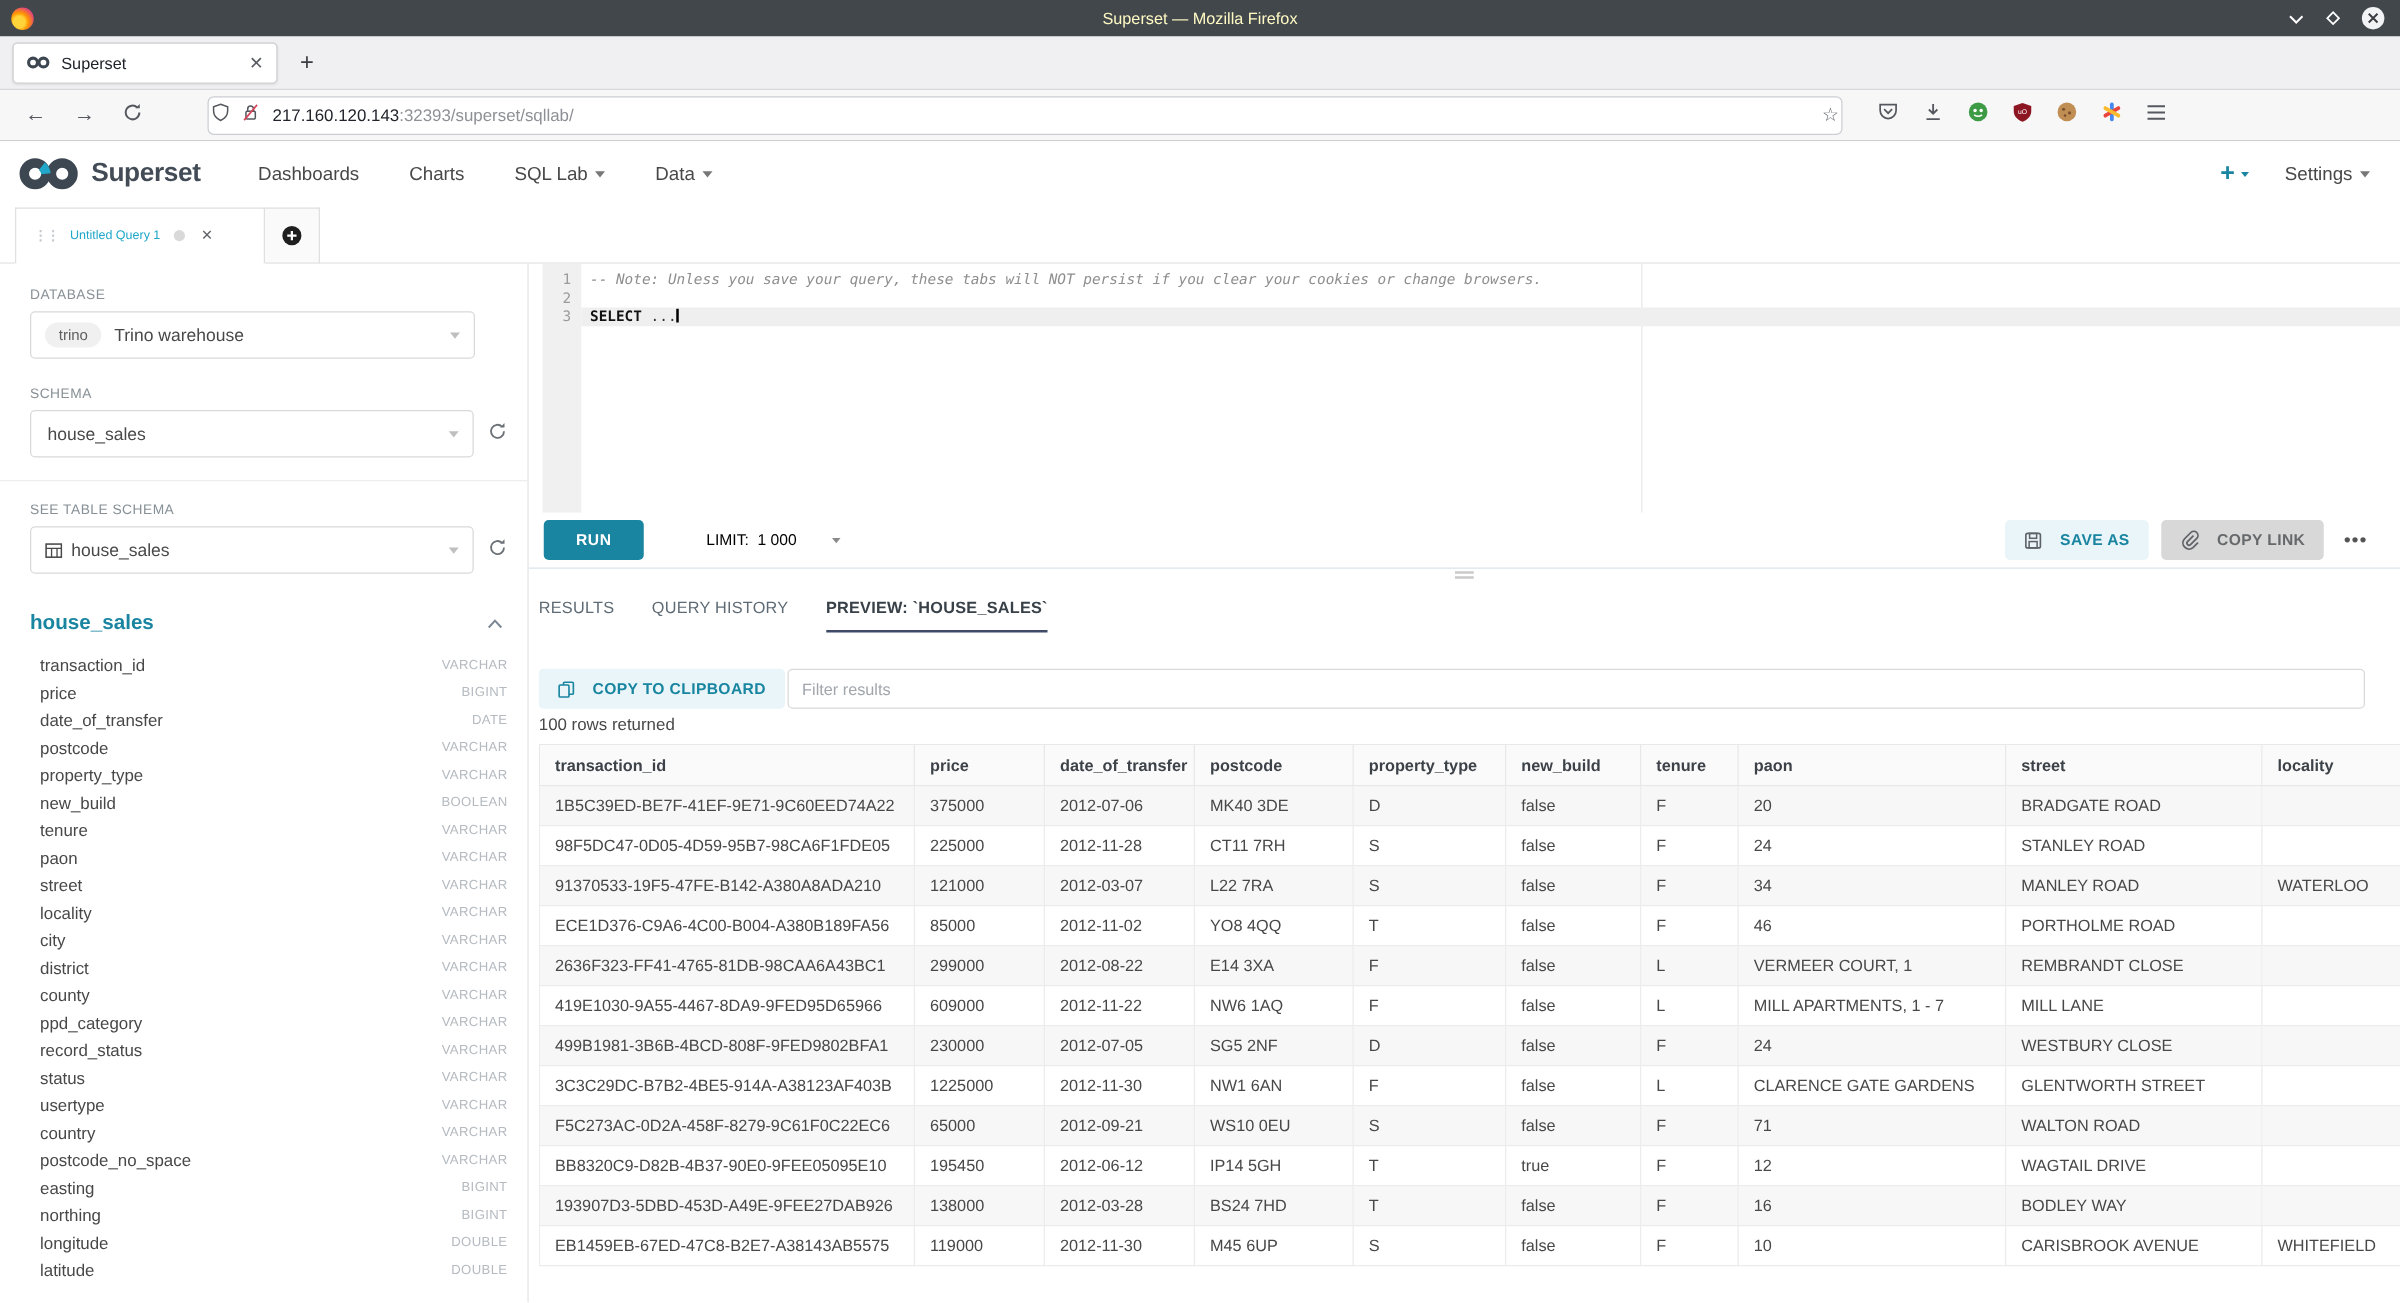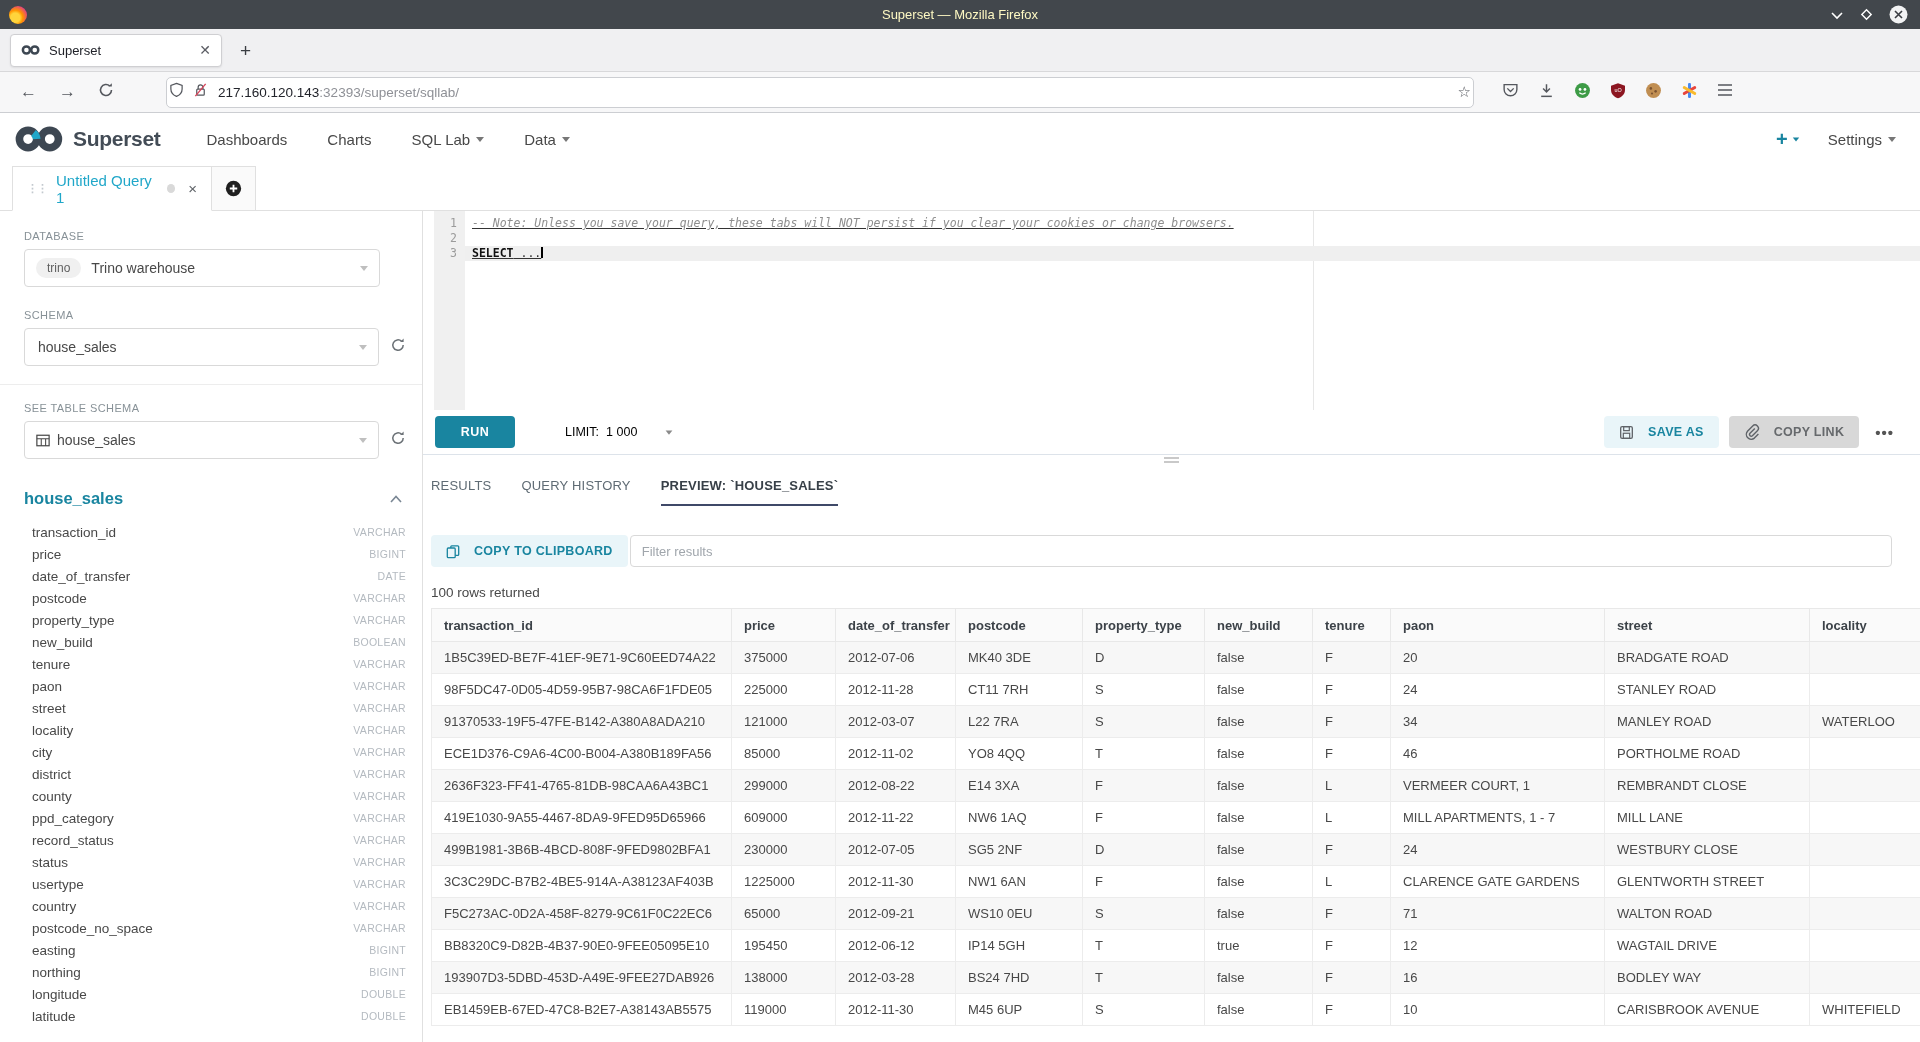--- a/index.html
+++ b/index.html
@@ -45,21 +45,21 @@
   .plus-btn .caret { border-top-color:#1985a0; transform:scale(.8); }
   .settings-btn { font-size:15px; color:#484848; display:flex; align-items:center; gap:6px; }
 
   
   .tabstrip { height:46px; background:#fff; border-bottom:1px solid #e0e0e0;
     display:flex; align-items:flex-end; }
   .qtab { height:45px; margin-left:12px; margin-bottom:-1px; background:#fff;
     border:1px solid #e0e0e0; border-bottom:1px solid #fff; display:flex; align-items:center;
     padding:0 14px; gap:9px; width:200px; }
   .drag-dots { color:#c3c9cf; font-size:11px; letter-spacing:-1px; font-weight:bold; }
-  .qtab-label { color:#20a7c9; font-size:15px; }
+  .qtab-label { color:#20a7c9; font-size:10px; }
   .qtab-dot { width:9px; height:9px; border-radius:50%; background:#d9d9d9; margin-left:2px; }
   .qtab-close { color:#5f6368; font-size:15px; margin-left:4px; }
   .addtab { height:45px; width:44px; margin-bottom:-1px; background:#fafafa;
     border:1px solid #e0e0e0; border-left:none; display:flex; align-items:center; justify-content:center; }
 
   
   .main { display:flex; height:831px; }
   .sidebar { width:423px; border-right:1px solid #e0e0e0; padding:19px 16px 0 24px; background:#fff; flex:none; }
   .fieldlabel { font-size:11px; color:#879197; letter-spacing:.4px; margin-bottom:7px; }
   .selrow { display:flex; align-items:center; gap:11px; }
@@ -79,21 +79,21 @@
   .colrow { height:22px; display:flex; align-items:center; padding-left:8px; }
   .colname { font-size:13.5px; color:#484848; }
   .coltype { margin-left:auto; font-size:10.5px; color:#b4bac0; letter-spacing:.3px; }
 
   
   .rightpane { flex:1; display:flex; flex-direction:column; min-width:0; background:#fff; }
   .editor { height:199px; position:relative; font-family:"DejaVu Sans Mono", monospace; }
   .gutter { position:absolute; left:11px; top:0; bottom:0; width:31px; background:#f0f0f0;
     color:#9b9b9b; font-size:11.5px; text-align:right; padding:5px 8px 0 0; line-height:15px; }
   .codearea { position:absolute; left:42px; top:0; right:0; bottom:0; padding-top:5px;
-    font-size:11.5px; line-height:15px; color:#333;text-decoration:underline; }
+    font-size:11.5px; line-height:15px; color:#333; }
   .codeline { height:15px; padding-left:7px; white-space:pre; }
   .codeline.active { background:#efefef; }
   .tok-comment { color:#8e8e8e; font-style:italic; }
   .tok-keyword { color:#111; font-weight:bold; }
   .cursor { display:inline-block; width:1.5px; height:11px; background:#000; vertical-align:-1px; }
   .ruler { position:absolute; left:890px; top:0; bottom:0; width:1px; background:#e7e7e7; }
 
   
   .edit-toolbar { height:45px; display:flex; align-items:center; padding-left:12px;
     border-bottom:1px solid #dde3ea; }
@@ -114,21 +114,21 @@
   .grabber { height:9px; display:flex; flex-direction:column; align-items:center; justify-content:center; gap:2px; }
   .grabber i { display:block; width:15px; height:2px; background:#c9c9c9; }
   .rtabs { height:42px; display:flex; align-items:flex-end; gap:30px; padding-left:8px; }
   .rtab { font-size:13px; color:#5f6b74; letter-spacing:.2px; padding-bottom:11px; border-bottom:2.5px solid transparent; }
   .rtab.active { color:#384048; font-weight:bold; border-bottom-color:#3f4968; }
   .ractions { margin-top:29px; display:flex; align-items:center; padding:0 28px 0 8px; gap:2px; }
   .copyclip { background:#e9f5f9; color:#1985a0; flex:none; }
   .filter-input { flex:1; height:32px; border:1px solid #d9d9d9; border-radius:4px;
     font-size:13px; color:#484848; padding:0 11px; font-family:inherit; outline:none; }
   .filter-input::placeholder { color:#a0a6ac; }
-  .rowcount { margin-top:18px; padding-left:8px; font-size:13.5px; color:#484848; }
+  .rowcount { margin-top:5px; padding-left:8px; font-size:13.5px; color:#484848; }
   .tablewrap { margin:8px 0 0 8px; overflow:hidden; flex:1; }
   table.results-table { border-collapse:collapse; table-layout:fixed; width:1518px; }
   .results-table th { height:33px; background:#fafafa; font-size:13px; font-weight:bold; color:#3c4248;
     text-align:left; padding:0 12px; border:1px solid #e8e8e8; white-space:nowrap; overflow:hidden; }
   .results-table td { height:32px; font-size:13px; color:#484848; padding:0 12px;
     border:1px solid #ececec; white-space:nowrap; overflow:hidden; }
   .results-table tbody tr:nth-child(odd) td { background:#f7f7f7; }
 </style>
 </head>
 <body>

